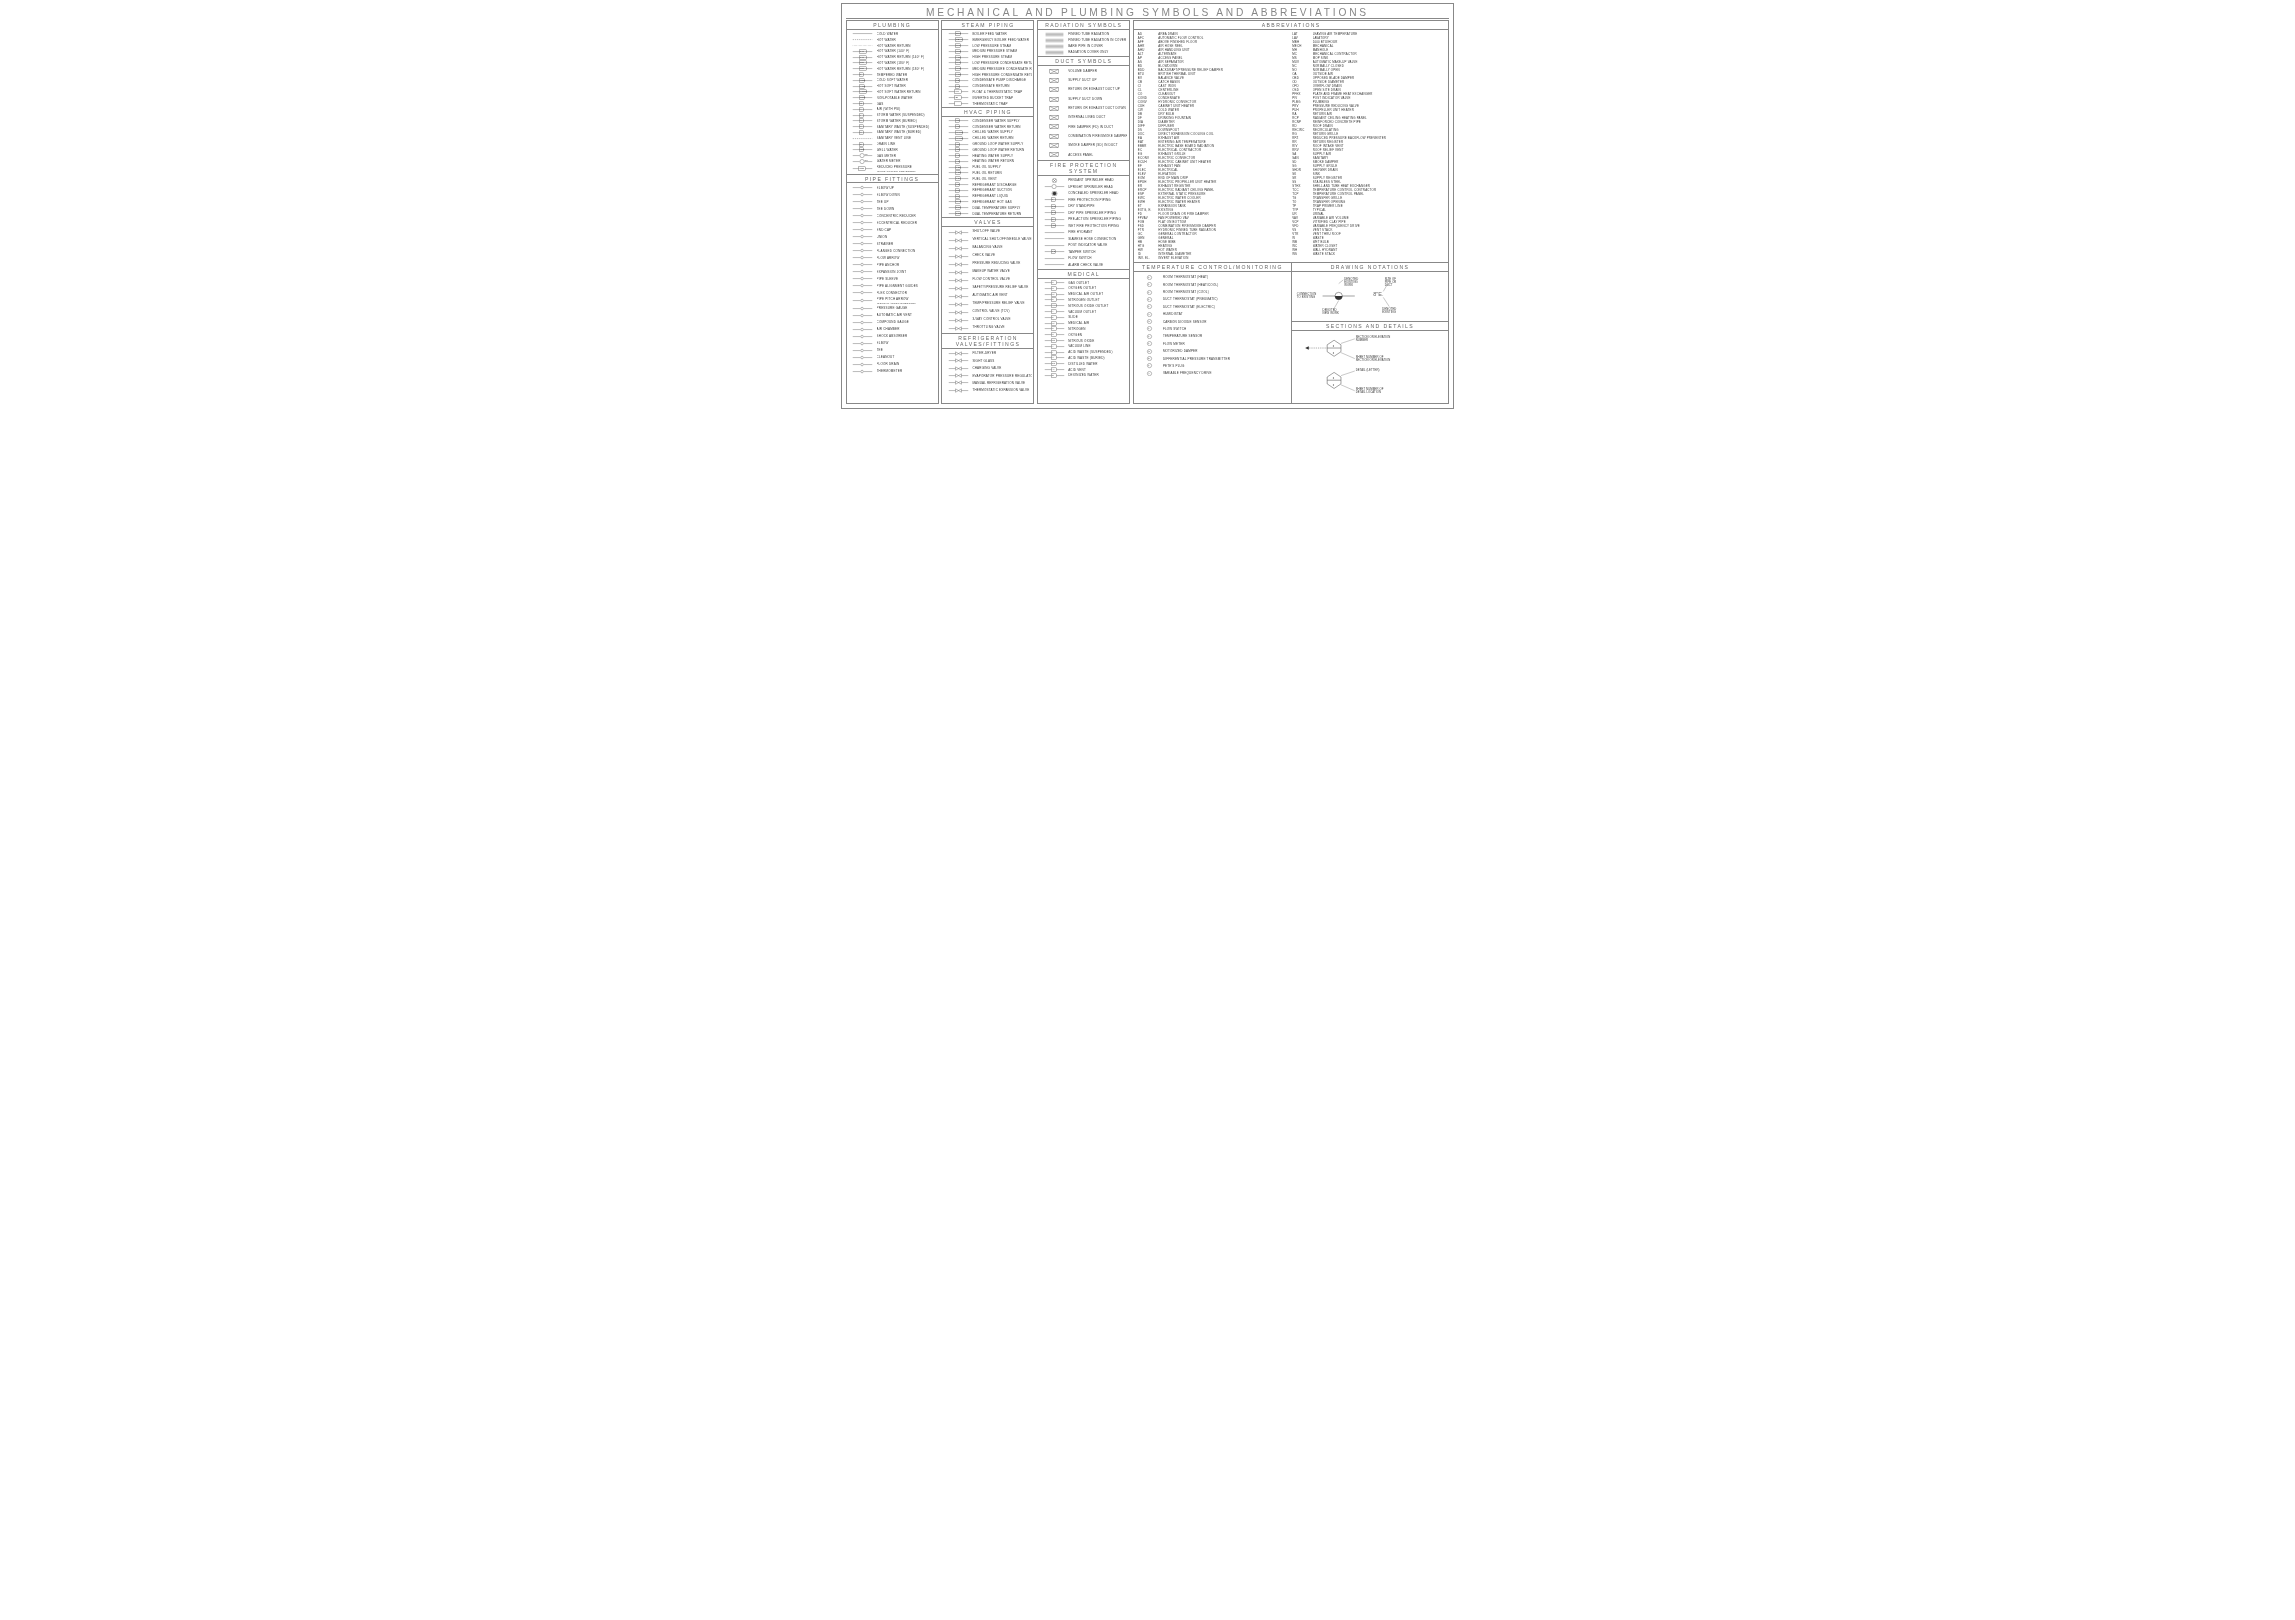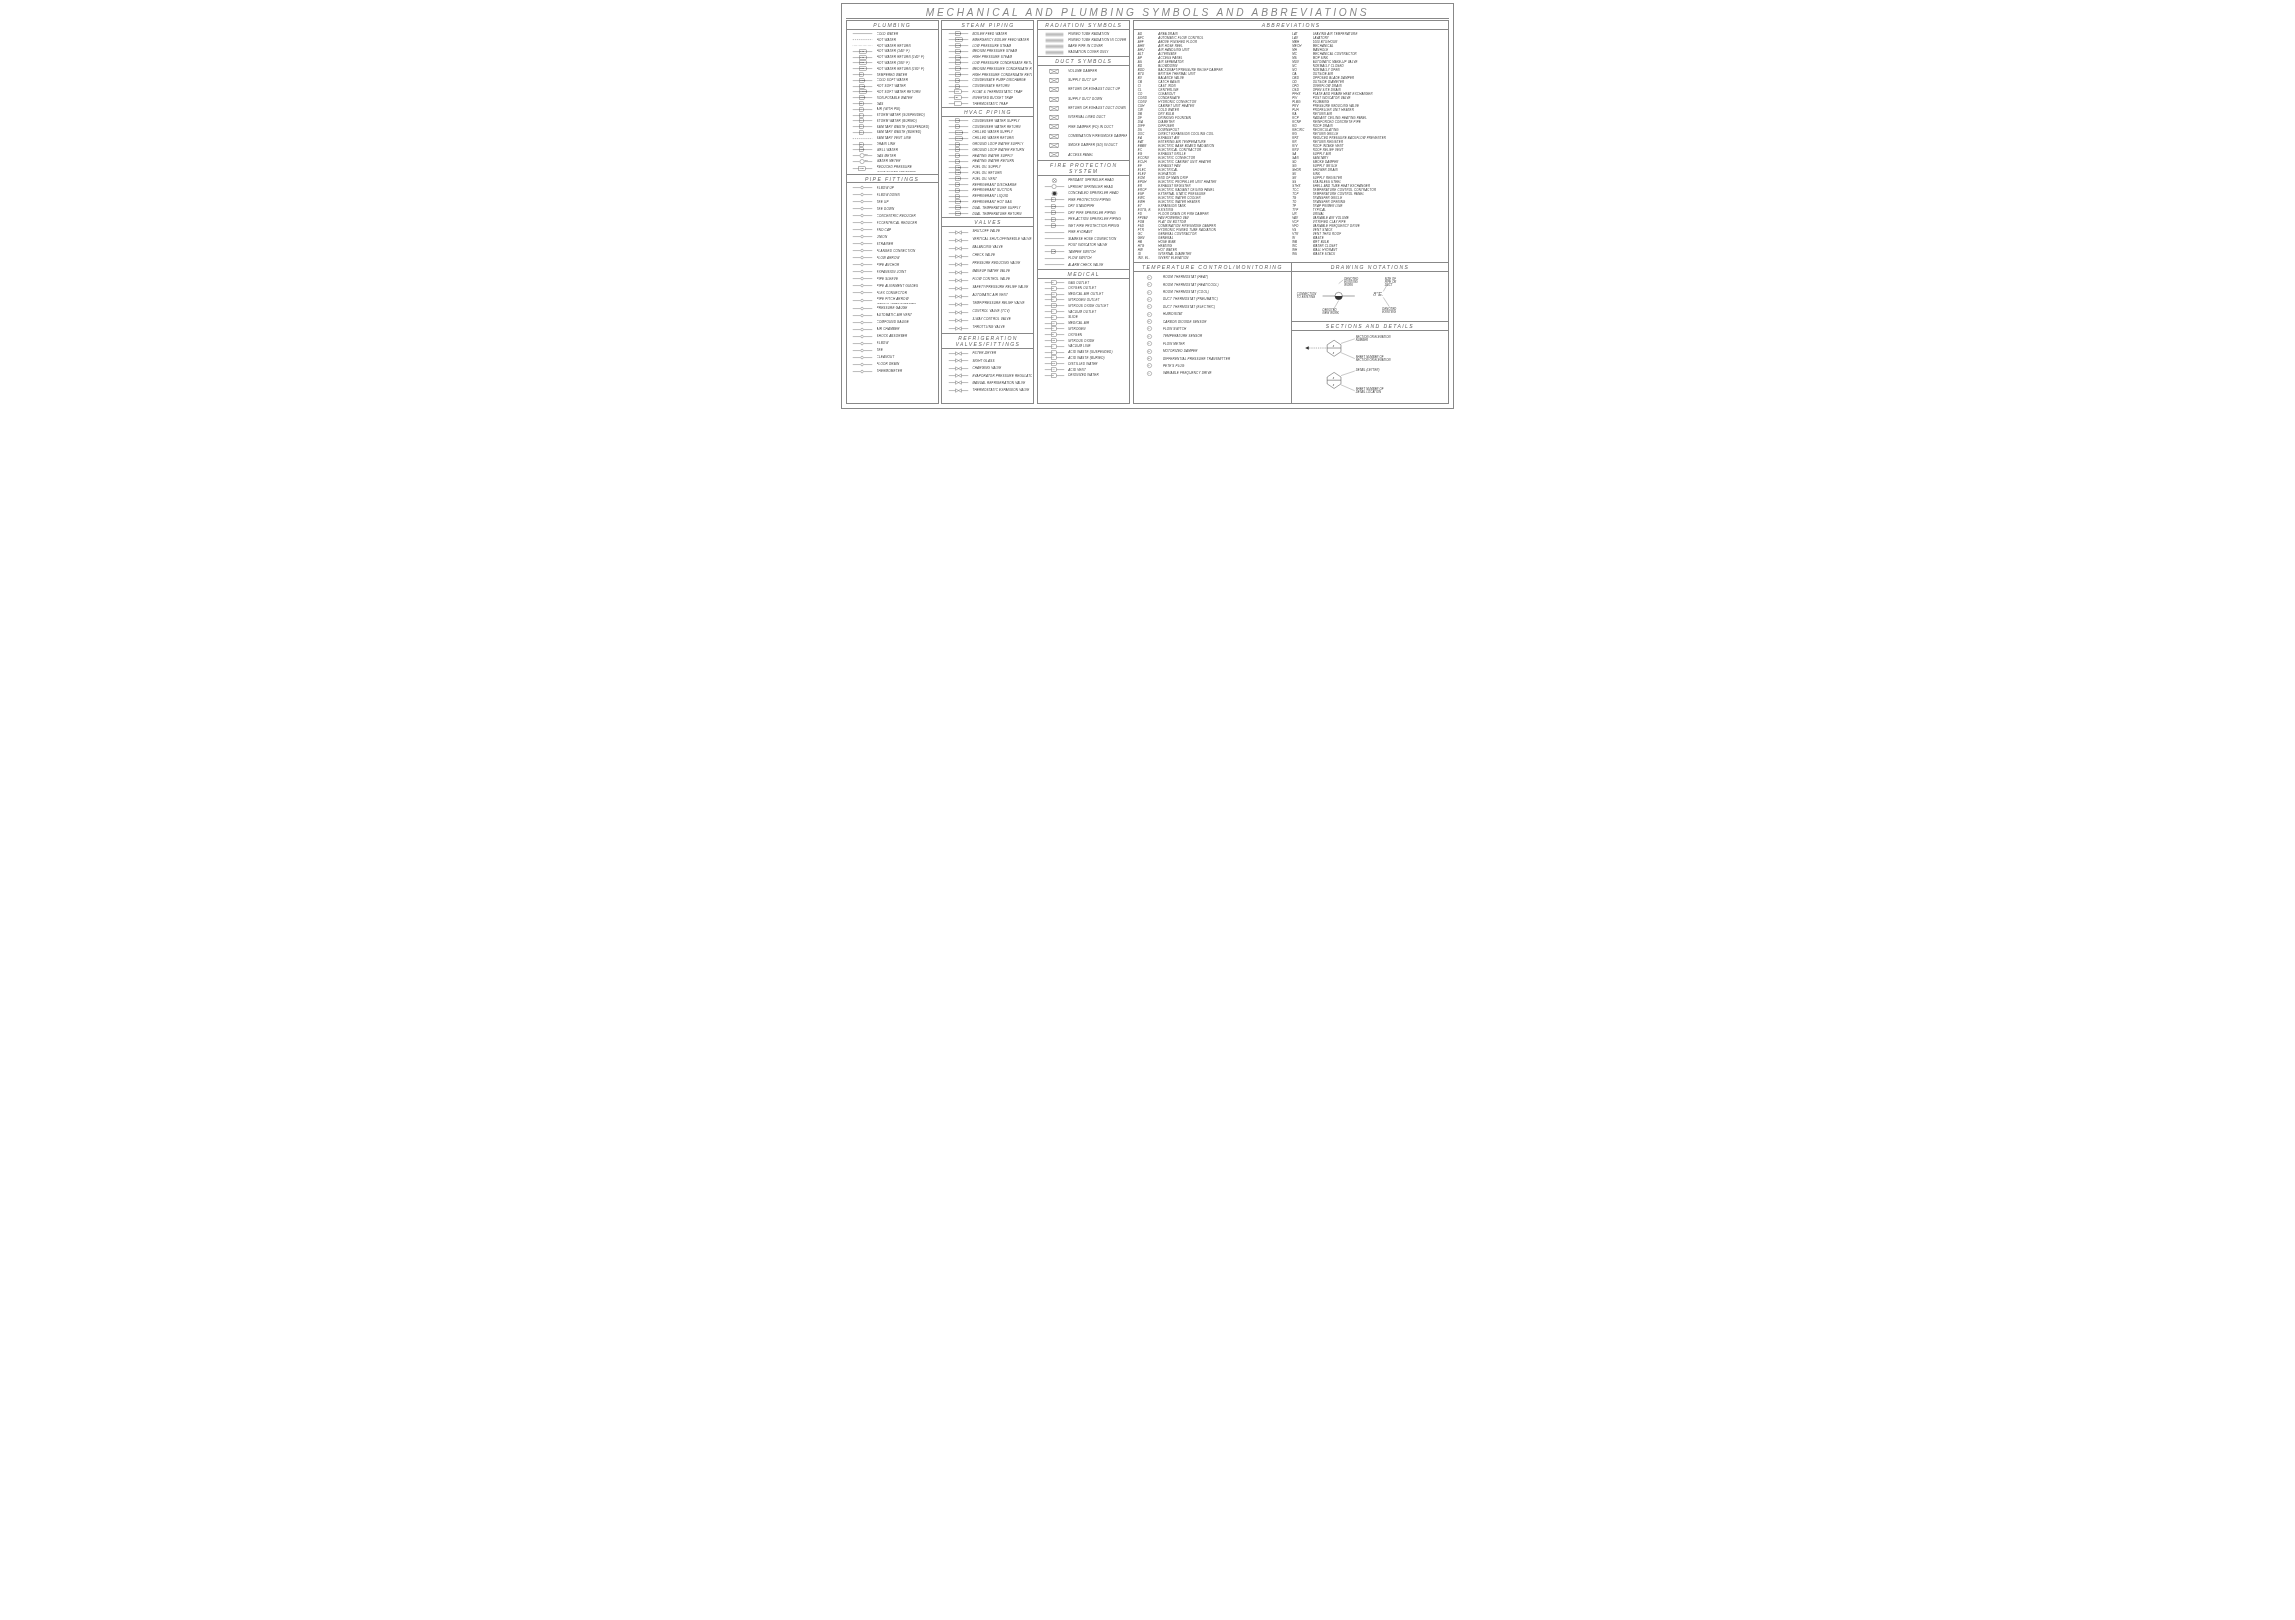--- a/index.html
+++ b/index.html
@@ -8,21 +8,20 @@
     background: #fff;
     color: #444;
     font-size: 3.3px;
     letter-spacing: 0.2px;
   }
   .sheet {
     width: 613px;
     border: 0.5px solid #888;
     padding: 2.8px 3.7px 3.7px;
     margin: 2.8px auto;
-    font-style: italic;
   }
   .title {
     text-align: center;
     font-size: 10.2px;
     letter-spacing: 2.8px;
     color: #888;
     font-weight: 300;
     border-bottom: 0.5px solid #888;
     padding-bottom: 0.9px;
     margin-bottom: 0.9px;

